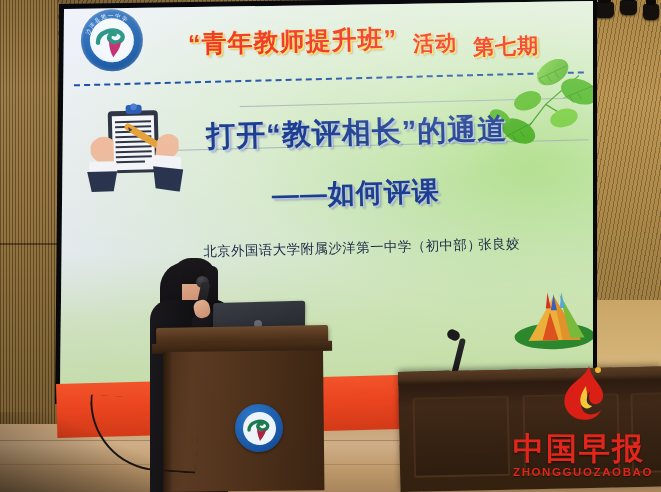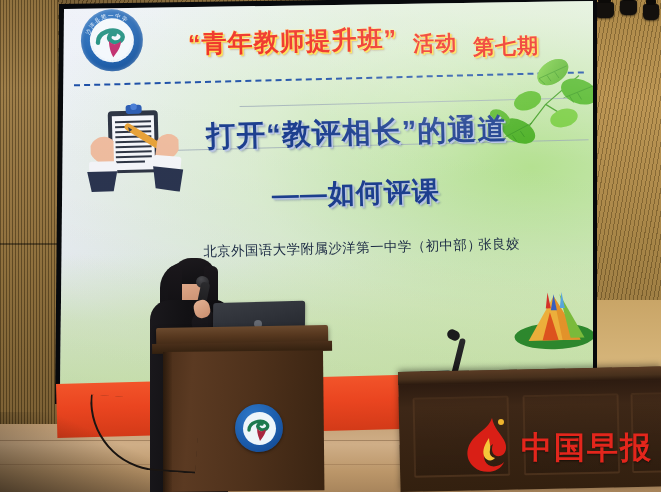--- a/index.html
+++ b/index.html
@@ -287,21 +287,21 @@
   }
 
   
   .cable {
     position:absolute; left:88px; top:398px; width:110px; height:72px;
     border-left:2px solid #1a1512; border-bottom:2px solid #1a1512;
     border-radius:0 0 0 70px; transform:rotate(4deg);
   }
 
   
-  .watermark { position:absolute; right:8px; bottom:14px; display:flex; align-items:center; gap:7px; }
+  .watermark { position:absolute; right:8px; bottom:14px; display:flex; align-items:center; gap:7px;flex-direction:column; }
   .wm-flame { width:56px; height:62px; position:relative; flex:none; }
   .wm-text { display:flex; flex-direction:column; line-height:1; }
   .wm-cn {
     font-size:31px; font-weight:bold; color:#e3261c; letter-spacing:2px;
     text-shadow:0 1px 2px rgba(0,0,0,.5);
   }
   .wm-en {
     font-size:11.5px; font-weight:bold; color:#e3261c; letter-spacing:1.6px;
     margin-top:3px; text-shadow:0 1px 1px rgba(0,0,0,.5);
   }
@@ -525,16 +525,17 @@
         <path d="M34 2 C30 12, 24 14, 18 20 C8 29, 6 42, 16 51 C25 59, 42 57, 46 46
                  C40 52, 30 52, 27 45 C24 38, 30 32, 35 28 C32 36, 36 41, 42 40
                  C48 39, 50 31, 46 24 C42 17, 36 12, 34 2 Z" fill="#d91f16"></path>
         <path d="M31 22 C27 28, 24 34, 26 40 C28 45, 34 46, 37 42
                  C33 41, 31 38, 32 34 C33 30, 31 26, 31 22 Z" fill="#f5c63a"></path>
         <circle cx="43" cy="6" r="3" fill="#f0b52e"></circle>
       </svg>
     </div>
     <div class="wm-text">
       <span class="wm-cn">中国早报</span>
+      <span class="wm-en">ZHONGGUOZAOBAO</span>
     </div>
   </div>
 
 </div>
 
 </body></html>

